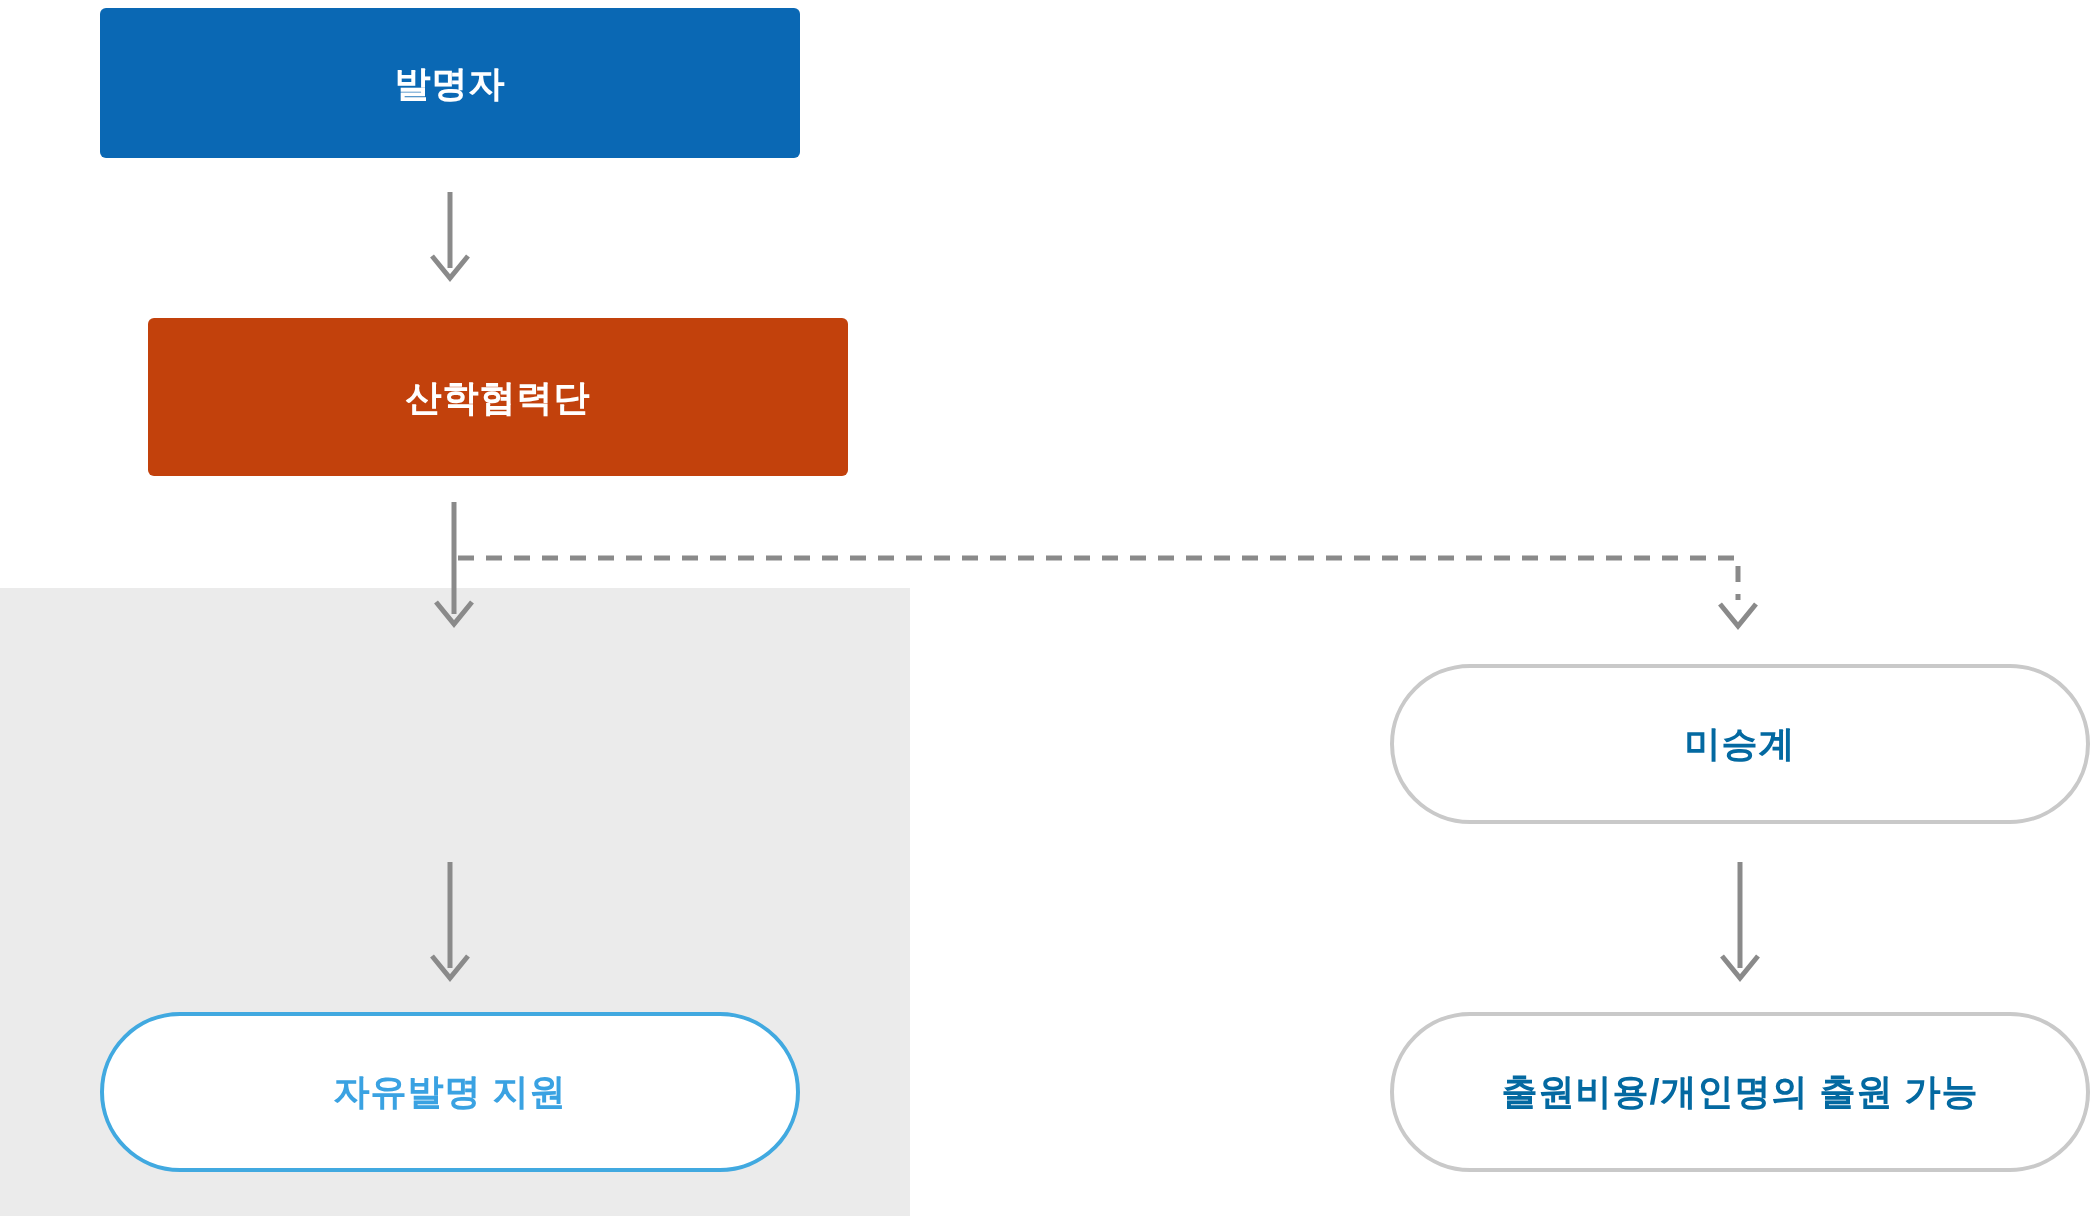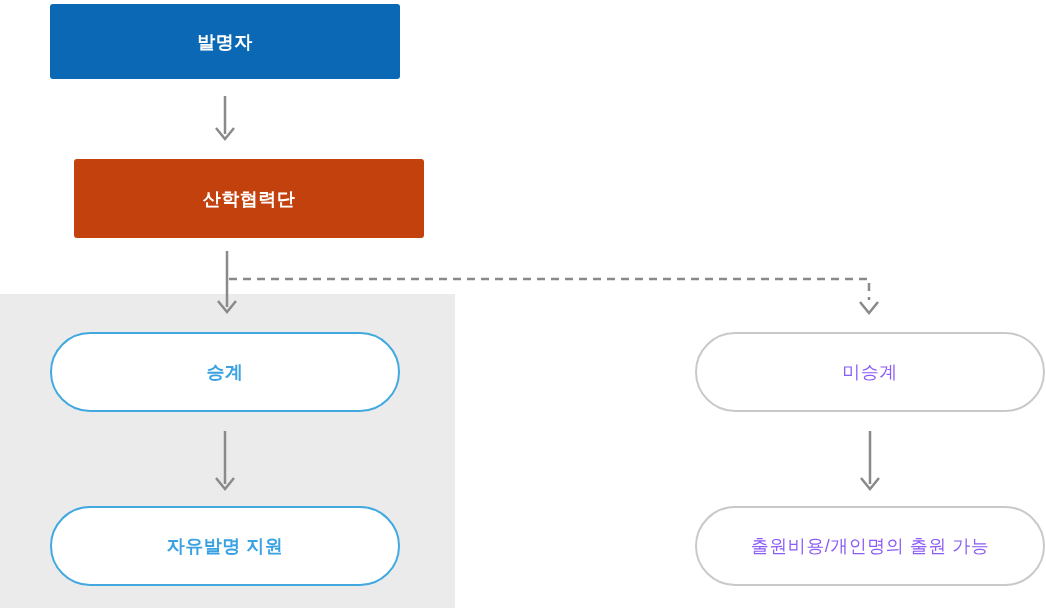--- a/index.html
+++ b/index.html
@@ -57,22 +57,22 @@
     border-radius: 40px;
     height: 80px;
   }
   .pill-blue {
     border: 2px solid #41a9e0;
     color: #3aa2e2;
     font-weight: 600;
   }
   .pill-gray {
     border: 2px solid #c9c9c9;
-    color: #8b5cf6;
-    font-weight: 400;
+    color: #0369a1;
+    font-weight: 700;
   }
   .pill-succession    { left: 50px;  top: 332px; }
   .pill-cost-support  { left: 50px;  top: 506px; }
   .pill-non-succession{ left: 695px; top: 332px; }
   .pill-free-invention{ left: 695px; top: 506px; }
   .connector-layer {
     position: absolute;
     left: 0;
     top: 0;
     width: 1046px;
@@ -112,21 +112,20 @@
     <g stroke="#8a8a8a" stroke-width="2.5" fill="none">
       <line x1="870" y1="431" x2="870" y2="484"></line>
       <polyline points="861,478 870,489 879,478"></polyline>
     </g>
   </svg>
 
   <div class="node box box-inventor">발명자</div>
 
   <div class="node box box-foundation">산학협력단</div>
 
-  <div class="node pill pill-blue pill-succession">승계</div>
 
   <div class="node pill pill-blue pill-cost-support">자유발명 지원</div>
 
   <div class="node pill pill-gray pill-non-succession">미승계</div>
 
   <div class="node pill pill-gray pill-free-invention">출원비용/개인명의 출원 가능</div>
 
 </div>
 
 </body></html>

